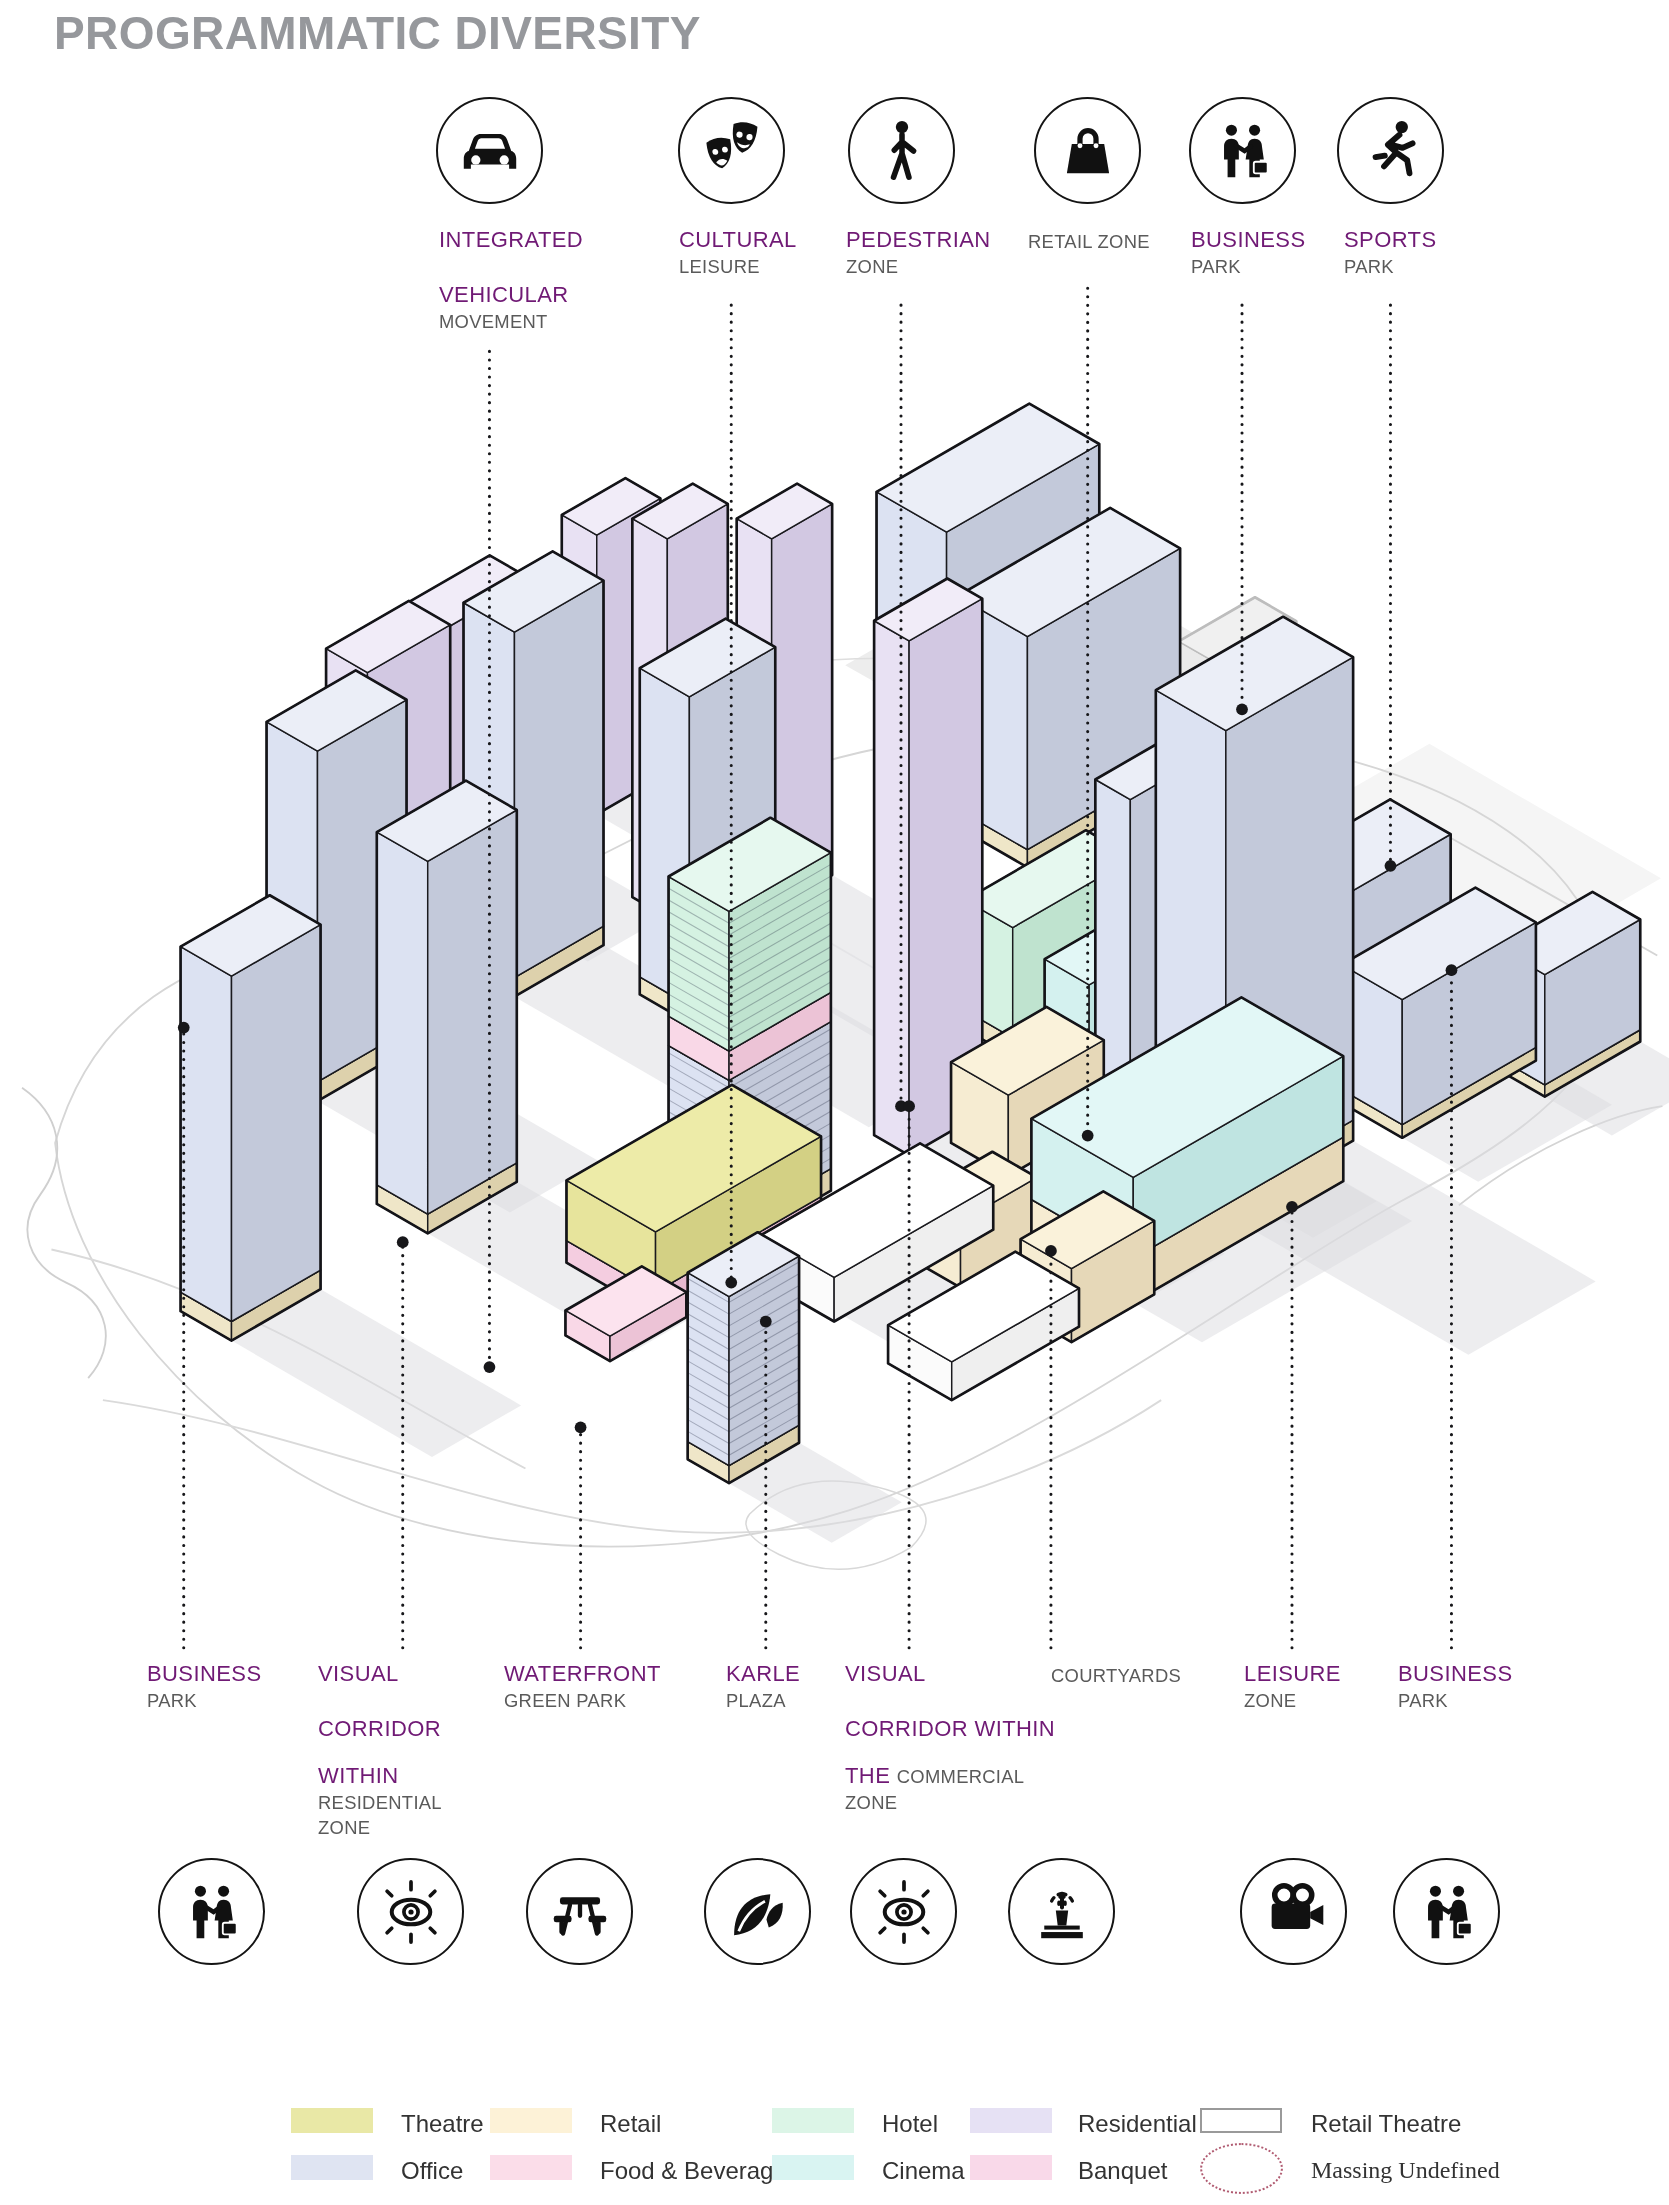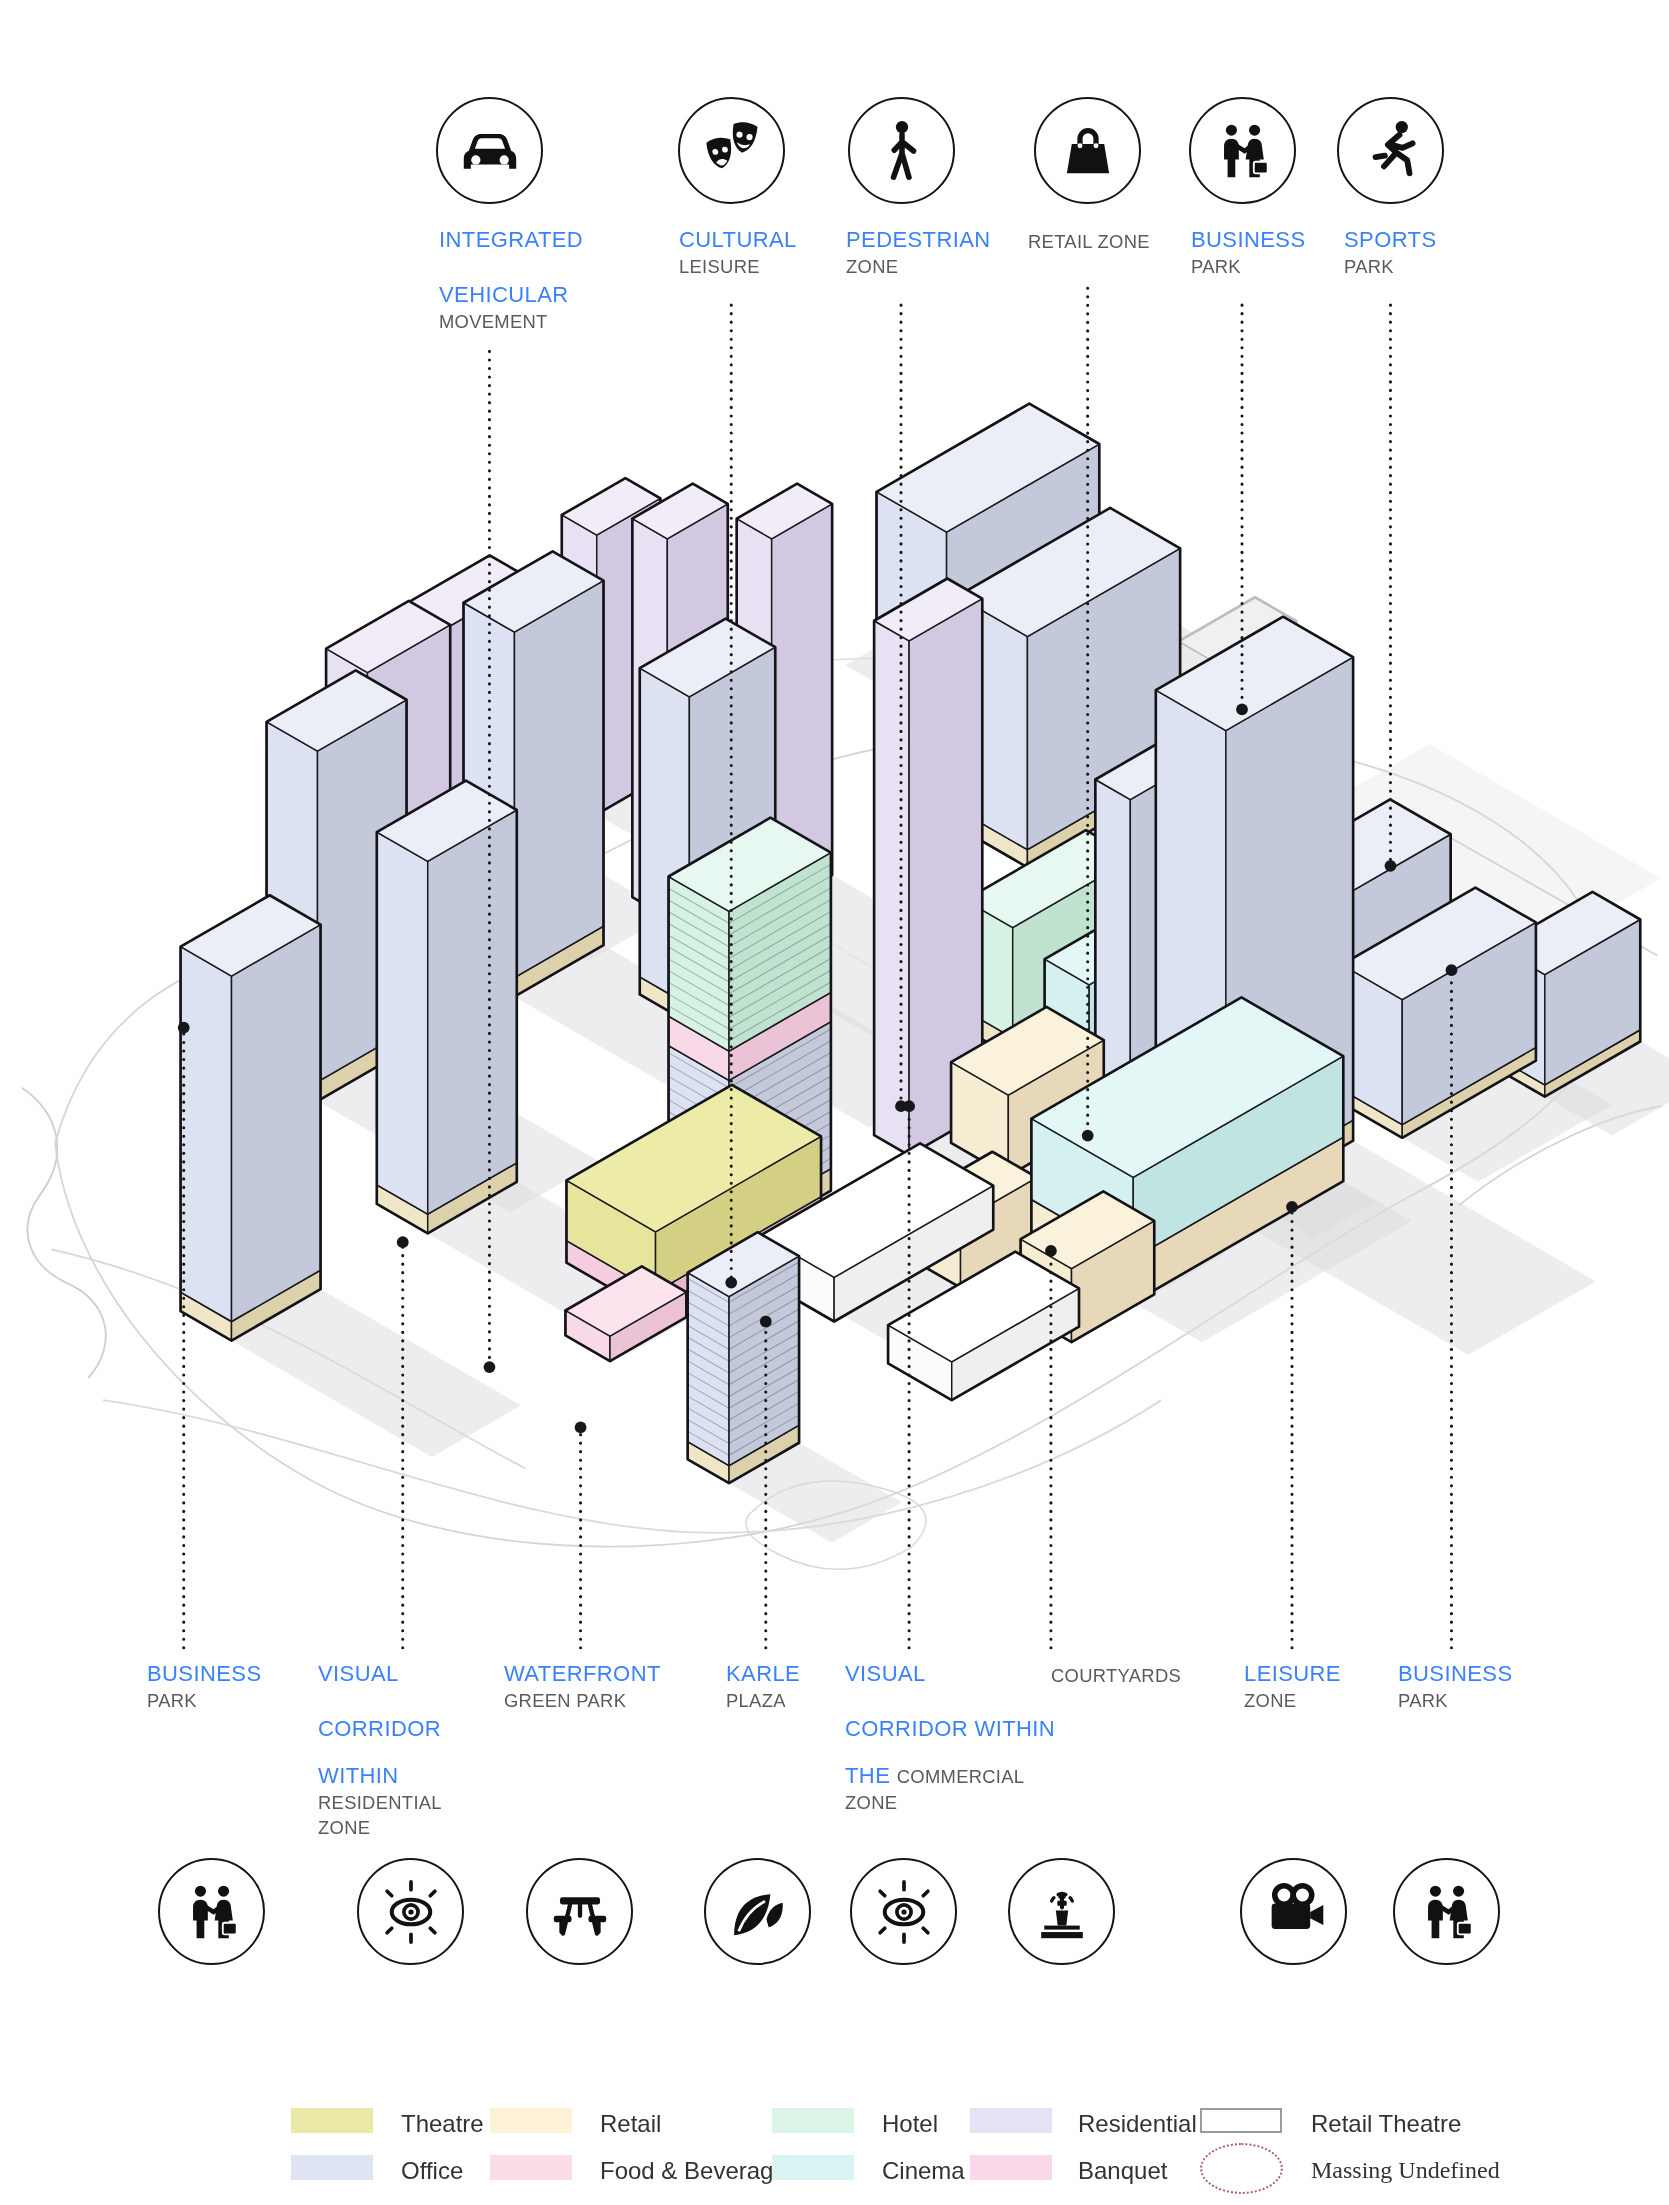--- a/index.html
+++ b/index.html
@@ -5,21 +5,21 @@
   html,body{margin:0;padding:0;background:#fff;}
   #stage{position:relative;width:1669px;height:2205px;background:#ffffff;overflow:hidden;
          font-family:"Liberation Sans", sans-serif;}
   #scene{position:absolute;left:0;top:0;}
   #title{position:absolute;left:54px;top:5.9px;margin:0;font-size:46px;font-weight:bold;
          color:#96989c;letter-spacing:0.4px;}
   .icon-circle{position:absolute;width:107px;height:107px;border:2.9px solid #141414;border-radius:50%;
          background:#fff;display:flex;align-items:center;justify-content:center;box-sizing:border-box;}
   .ann{position:absolute;}
   .ann .ln{white-space:nowrap;}
-  .t-lg{font-size:22px;line-height:28px;color:#3b82f6;letter-spacing:0.4px;}
+  .t-lg{font-size:22px;line-height:28px;color:#701a75;letter-spacing:0.4px;}
   .t-sm{font-size:18.4px;line-height:25px;color:#5a5a5a;letter-spacing:0.3px;}
   .sp{height:26.5px;} .sp2{height:19px;}
   .sw{position:absolute;width:82px;height:25px;}
   .sw-bridge{position:absolute;width:78px;height:20.6px;background:#fff;border:2.2px solid #9a9a9a;}
   .sw-dotted{position:absolute;width:79px;height:47px;border:2.2px dotted #b05a70;border-radius:50%;}
   .lg-label{position:absolute;font-size:24px;color:#333;white-space:nowrap;}
 </style>
 </head>
 <body>
 
@@ -422,20 +422,21 @@
         <circle cx="1237" cy="1505" r="8" fill="#17171a"></circle>
         <line x1="1430" y1="2242" x2="1430" y2="1702" stroke="#17171a" stroke-width="4.2" stroke-dasharray="0.1 11.5" stroke-linecap="round"></line>
         <circle cx="1430" cy="1702" r="8" fill="#17171a"></circle>
         <line x1="1758" y1="2242" x2="1758" y2="1642" stroke="#17171a" stroke-width="4.2" stroke-dasharray="0.1 11.5" stroke-linecap="round"></line>
         <circle cx="1758" cy="1642" r="8" fill="#17171a"></circle>
         <line x1="1975" y1="2242" x2="1975" y2="1320" stroke="#17171a" stroke-width="4.2" stroke-dasharray="0.1 11.5" stroke-linecap="round"></line>
         <circle cx="1975" cy="1320" r="8" fill="#17171a"></circle>
       </g>
   </svg>
 
+  <h1 id="title">PROGRAMMATIC DIVERSITY</h1>
   <div id="annotations">
       <div class="icon-circle" style="left: 436px; top: 97px;">
         <svg width="74" height="74" viewBox="0 0 48 48">
           <path d="M7 29c0-2.6 1.3-4.6 3.2-5l2.6-7.2C13.6 14.6 15.5 13 18 13h12c2.5 0 4.4 1.6 5.2 3.8L37.8 24c1.9.4 3.2 2.4 3.2 5v6.5h-4.6v-2.8H11.6v2.8H7z" fill="#111"></path>
           <path d="M14.2 22.6h19.6l-1.9-5.2c-.4-1.1-1.3-1.7-2.3-1.7H18.4c-1 0-1.9.6-2.3 1.7z" fill="#fff"></path>
           <circle cx="14.8" cy="29.8" r="3" fill="#fff"></circle>
           <circle cx="33.2" cy="29.8" r="3" fill="#fff"></circle>
         </svg>
       </div>
       <div class="ann" style="left: 439px; top: 226px;">

